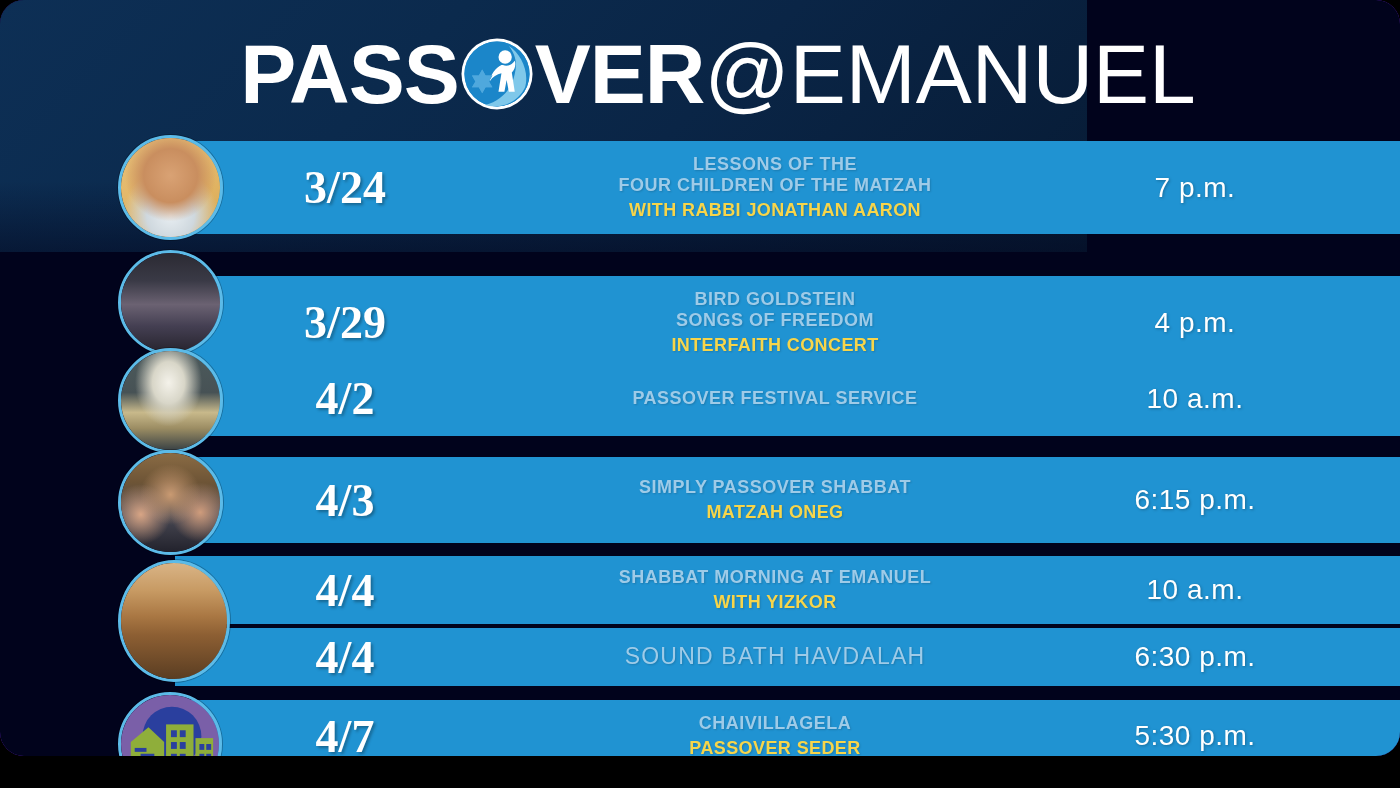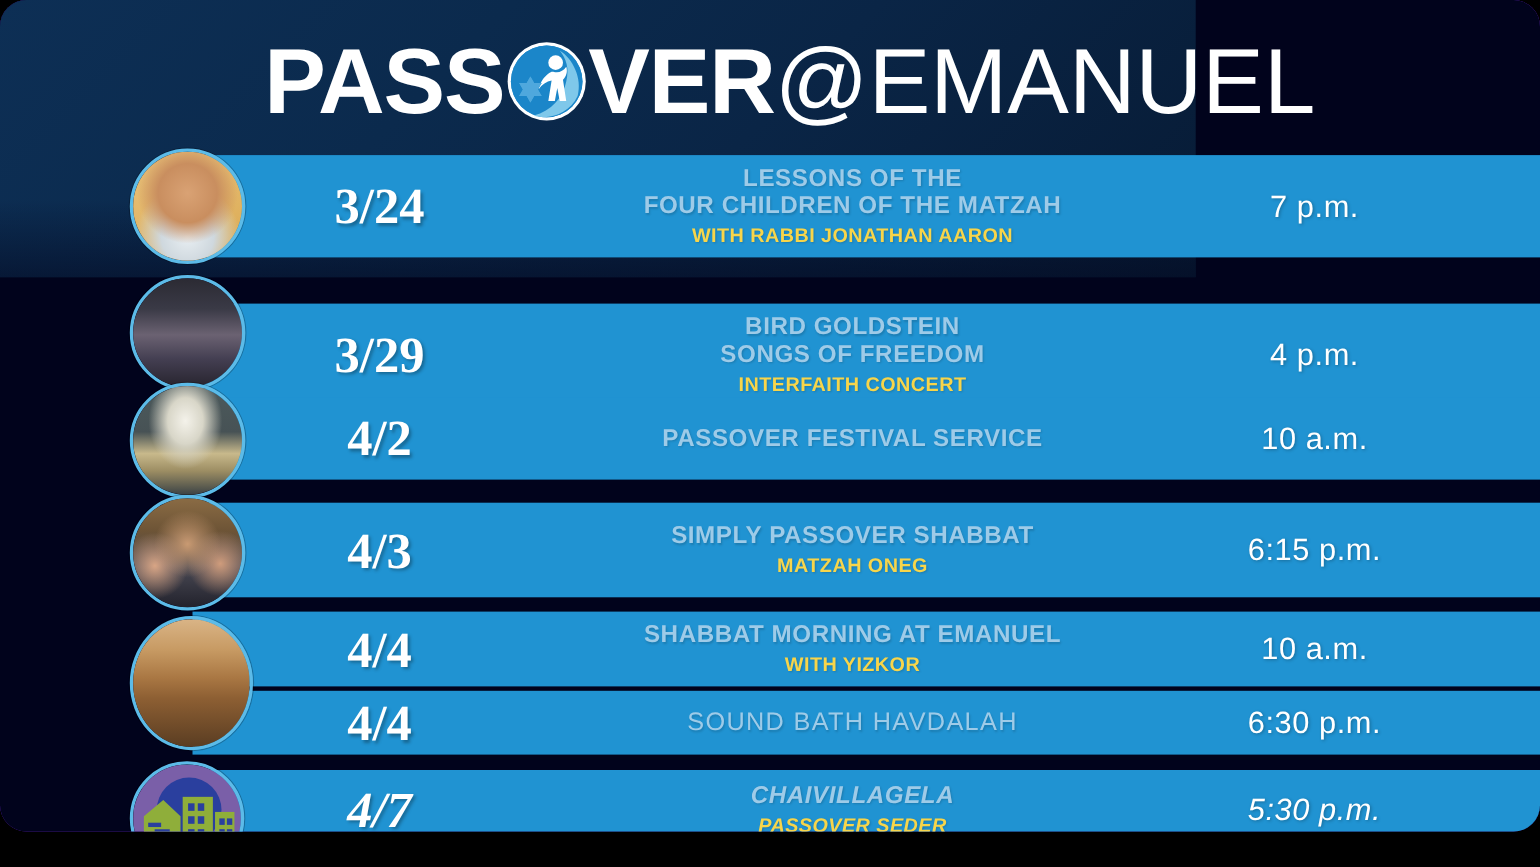--- a/index.html
+++ b/index.html
@@ -111,21 +111,21 @@
   }
   .evt {
     position: absolute;
     left: 300px;
     width: 600px;
     text-align: center;
   }
   .evt-title {
     font-family: "Liberation Sans", sans-serif;
     font-weight: bold;
-    font-size: 22px;
+    font-size: 18px;
     letter-spacing: 0.5px;
     line-height: 1.12;
     color: #9ecbe8;
     text-shadow: 1px 1px 2px rgba(0,0,0,0.16);
   }
   .evt-title.thin {
     font-weight: normal;
     font-size: 23px;
     letter-spacing: 1.2px;
   }
@@ -301,21 +301,21 @@
       <div class="evt">
         <div class="evt-title thin">SOUND BATH HAVDALAH</div>
       </div>
       <div class="time">6:30 p.m.</div>
     </div>
   </div>
   <div class="avatar" style="left:118px; top:560px; width:112px; height:122px;">
     <div class="av-img ph-torah"></div>
   </div>
 
-  <div class="row" style="top:700px; height:72px;font-style:italic;">
+  <div class="row" style="top:700px; height:72px;">
     <div class="row-inner">
       <div class="date">4/7</div>
       <div class="evt">
         <div class="evt-title">CHAIVILLAGELA</div>
         <div class="evt-sub">PASSOVER SEDER</div>
       </div>
       <div class="time">5:30 p.m.</div>
     </div>
   </div>
   <div class="avatar" style="left:118px; top:692px; width:104px; height:104px;">

